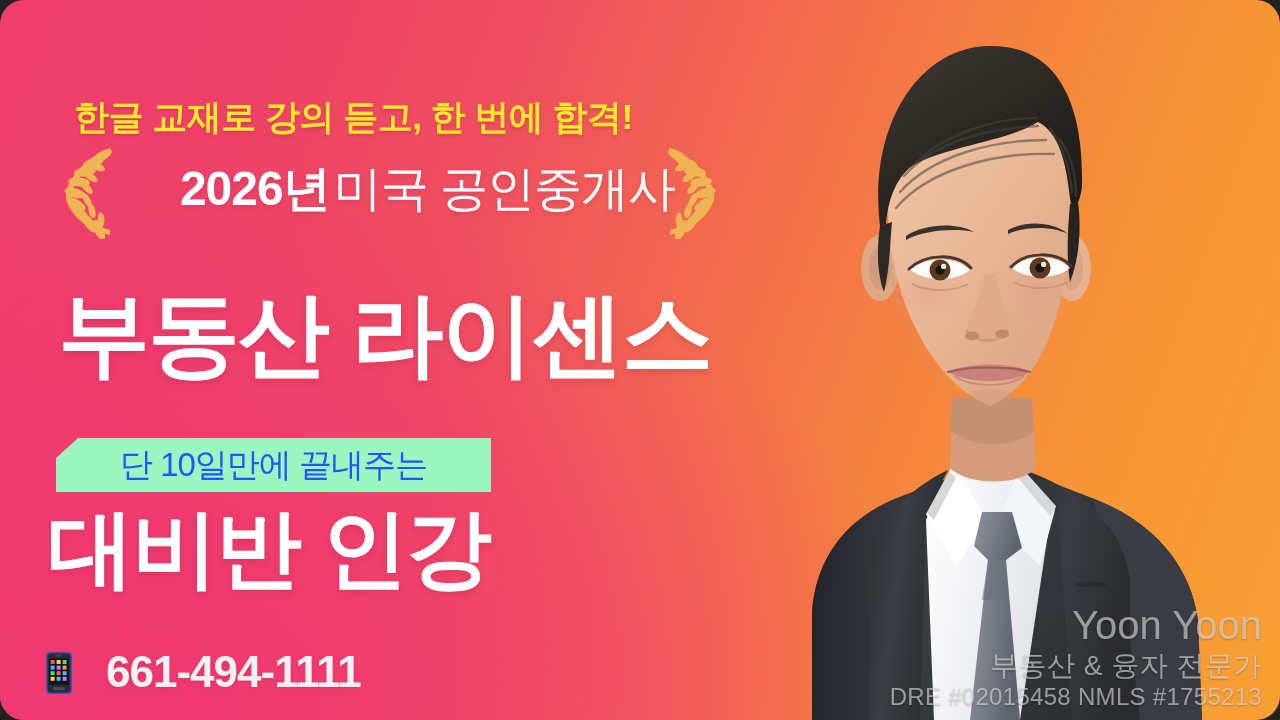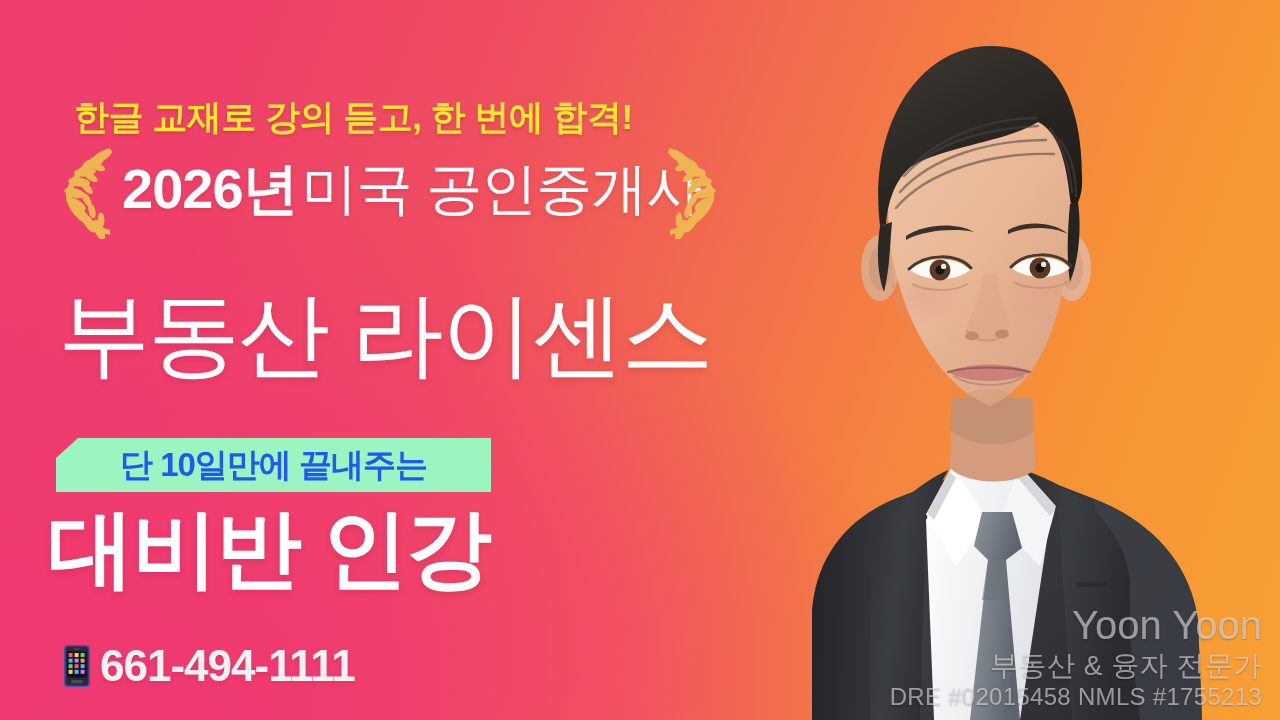--- a/index.html
+++ b/index.html
@@ -17,20 +17,21 @@
     
     background:
       linear-gradient(110deg,
         #ef3d6e 0%,
         #ee4168 18%,
         #ef4f5f 36%,
         #f26a4e 52%,
         #f5843f 68%,
         #f79535 82%,
         #f8a033 100%);
+    border-radius: 24px;
   }
   
   #bg-pink-pool {
     position: absolute;
     left: -10%;
     bottom: -25%;
     width: 80%;
     height: 95%;
     background: radial-gradient(ellipse at 30% 75%,
       rgba(240,55,115,0.95) 0%,
@@ -71,46 +72,46 @@
     position: absolute;
     top: 0;
     width: 62px;
     height: 96px;
   }
   .wreath.left  { left: 0; }
   .wreath.right { right: 0; transform: scaleX(-1); }
 
   #year-line {
     position: absolute;
-    left: 62px;
+    left: 79px;
     top: 8px;
     width: 536px;
     text-align: right;
     white-space: nowrap;
     color: #ffffff;
-    font-size: 56px;
+    font-size: 48px;
     line-height: 76px;
     letter-spacing: -1px;
     text-shadow: 0 2px 4px rgba(150,30,50,0.18);
   }
   #year-line .yr {
     font-weight: 700;
   }
   #year-line .rest {
     font-weight: 400;
     margin-left: 4px;
   }
 
   
   .headline {
     position: absolute;
     left: 58px;
     top: 288px;
     font-size: 92px;
-    font-weight: 400;
+    font-weight: 700;
     color: #ffffff;
     letter-spacing: -2px;
     white-space: nowrap;
     line-height: 1;
     text-shadow: 0 3px 6px rgba(150,25,55,0.20);
   }
 
   
   #badge {
     position: absolute;
@@ -124,46 +125,47 @@
   }
   #badge-text {
     position: absolute;
     left: 0; top: 0;
     width: 435px;
     height: 54px;
     line-height: 54px;
     text-align: center;
     color: #2357f5;
     font-size: 33px;
-    font-weight: 700;
+    font-weight: 400;
     letter-spacing: -1px;
     white-space: nowrap;
   }
 
   .subheadline {
     position: absolute;
     left: 48px;
     top: 505px;
     font-size: 86px;
     font-weight: 700;
     color: #ffffff;
     letter-spacing: -2px;
     white-space: nowrap;
     line-height: 1;
     text-shadow: 0 3px 6px rgba(150,25,55,0.20);
   }
 
   
   #phone-row {
     position: absolute;
-    left: 64px;
+    left: 46px;
     top: 638px;
     height: 56px;
     display: flex;
-    align-items: center;
+    align-items: flex-end;
+    gap: 24px;
   }
   #phone-icon {
     width: 26px;
     height: 42px;
     flex: none;
     margin-right: 10px;
   }
   #phone-number {
     font-size: 44px;
     font-weight: 700;

